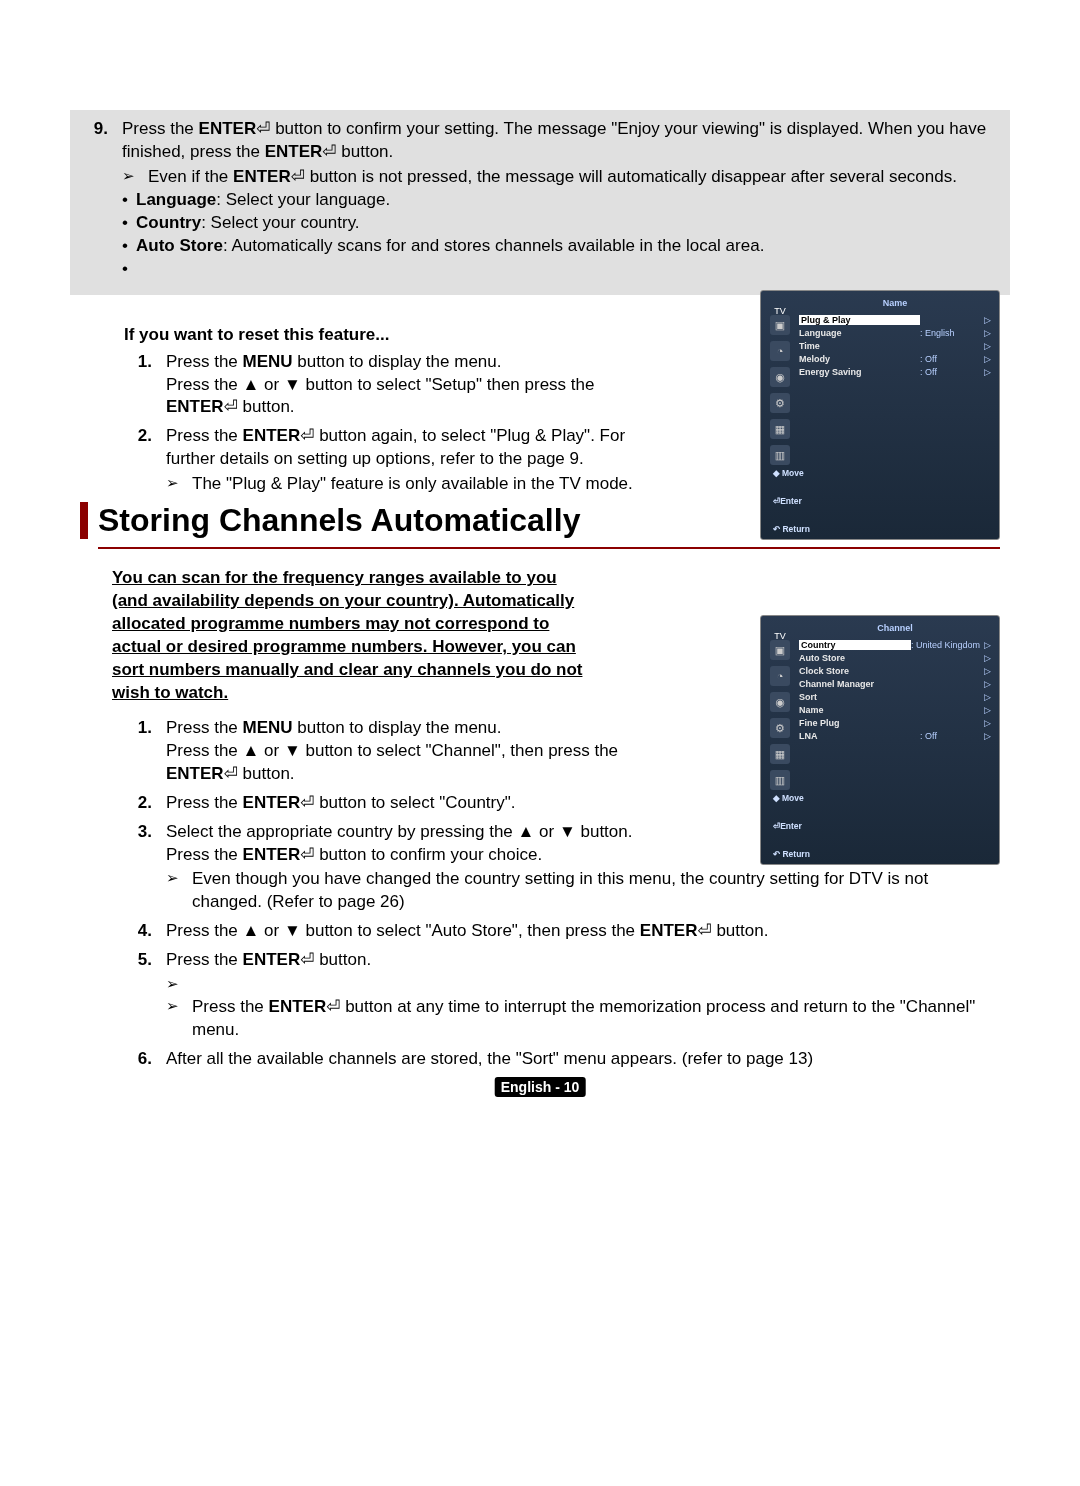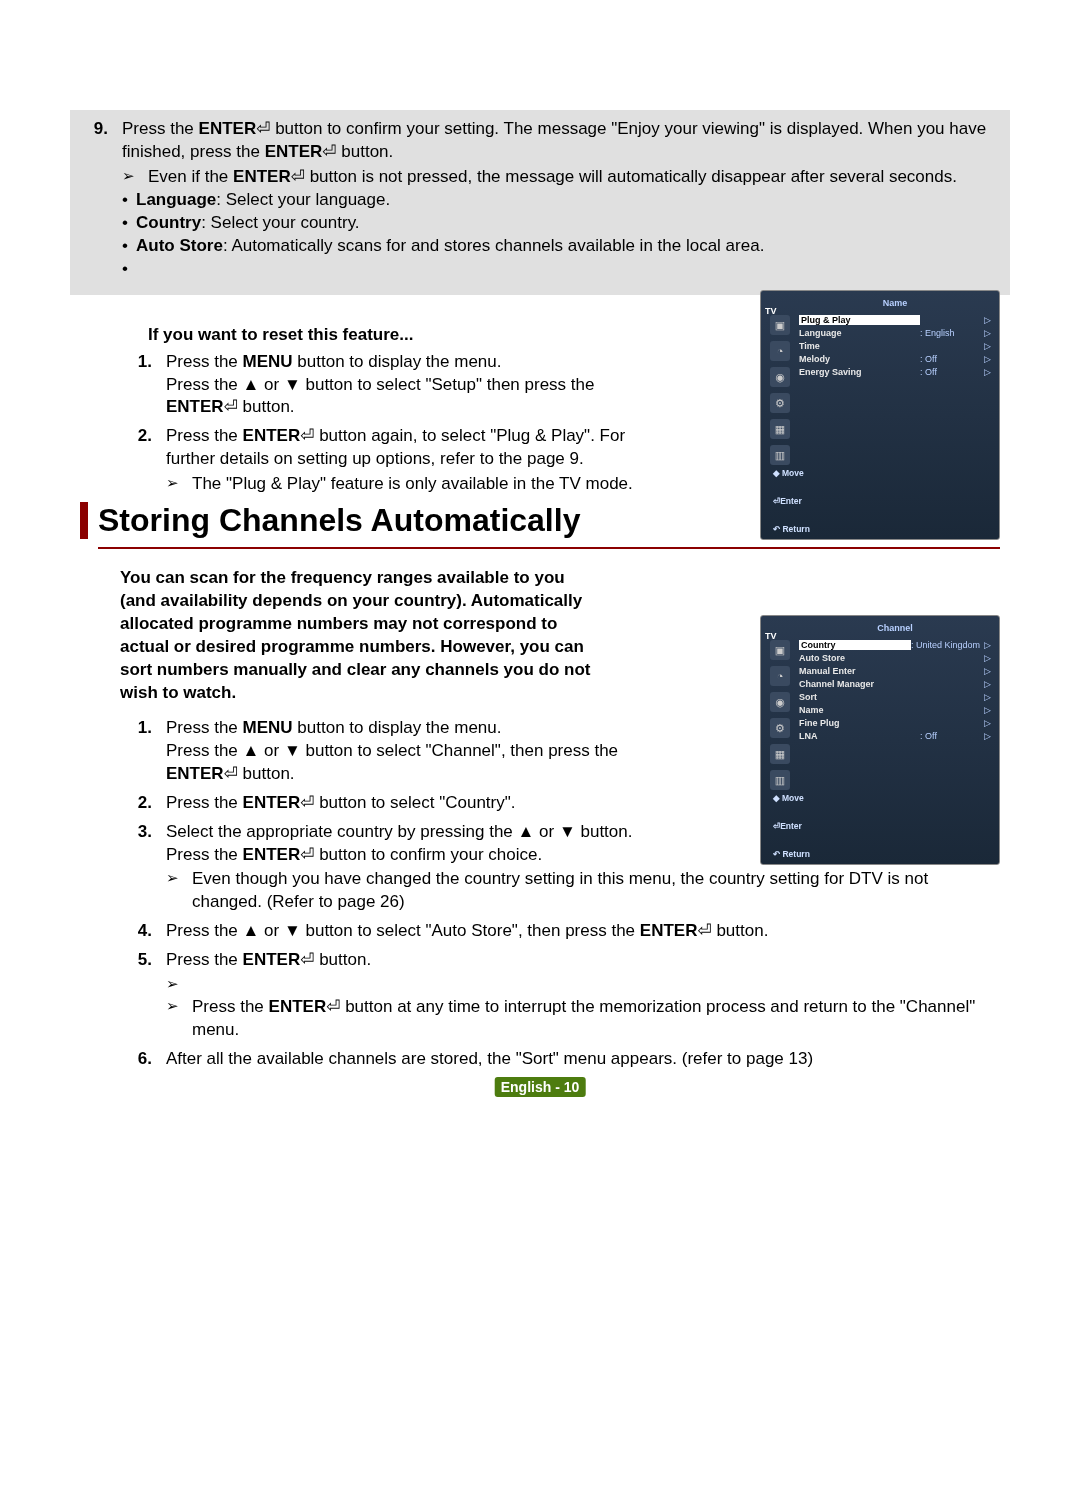--- a/index.html
+++ b/index.html
@@ -66,29 +66,30 @@
   }
   .title-underline {
     height: 2px;
     background: #8b0000;
     margin-left: 18px;
     margin-bottom: 18px;
   }
   .reset-heading {
     font-weight: bold;
     font-size: 17px;
-    margin: 30px 0 6px 68px;
+    margin: 30px 0 6px 44px;
   }
   .intro-block {
     font-weight: bold;
     font-size: 17px;
-    margin-left: 40px;
+    margin-left: 32px;
     line-height: 1.35;
     max-width: 480px;
     margin-bottom: 12px;
+    text-decoration: underline;
   }
   .right-shot {
     position: absolute;
     width: 240px;
   }
   .osd {
     background: linear-gradient(#2a3a50, #1a2838);
     border: 1px solid #888;
     border-radius: 3px;
     padding: 4px;
@@ -97,21 +98,22 @@
     display: flex;
     flex-direction: column;
   }
   .osd-header {
     display: flex;
     align-items: center;
     height: 16px;
   }
   .osd-tv {
     width: 30px;
-    font-weight: bold;
+    text-align: center;
+    font-weight: normal;
     color: #fff;
     margin-top: 15px;
   }
   .osd-title {
     flex: 1;
     text-align: center;
     color: #b8d0ff;
     font-weight: bold;
   }
   .osd-main {
@@ -162,21 +164,21 @@
     font-size: 8.5px;
     color: #cfe0ff;
     font-weight: bold;
     flex-direction: column;
   }
   .footer-pill {
     position: absolute;
     bottom: 40px;
     left: 50%;
     transform: translateX(-50%);
-    background: #4d7c0f;
+    background: #000000;
     color: #fff;
     font-size: 14px;
     font-weight: bold;
     padding: 2px 6px;
     border-radius: 3px;
   }
   .content-col { max-width: 490px; }
   .wide-content { flex: 1; }
 </style>
 </head>
@@ -315,21 +317,21 @@
               <span class="lbl">Country</span>
               <span class="val">: United Kingdom</span>
               <span class="arr">▷</span>
             </div>
             <div class="osd-row">
               <span class="lbl">Auto Store</span>
               <span class="val"></span>
               <span class="arr">▷</span>
             </div>
             <div class="osd-row">
-              <span class="lbl">Manual Enter</span>
+              <span class="lbl">Clock Store</span>
               <span class="val"></span>
               <span class="arr">▷</span>
             </div>
             <div class="osd-row">
               <span class="lbl">Channel Manager</span>
               <span class="val"></span>
               <span class="arr">▷</span>
             </div>
             <div class="osd-row">
               <span class="lbl">Sort</span>

